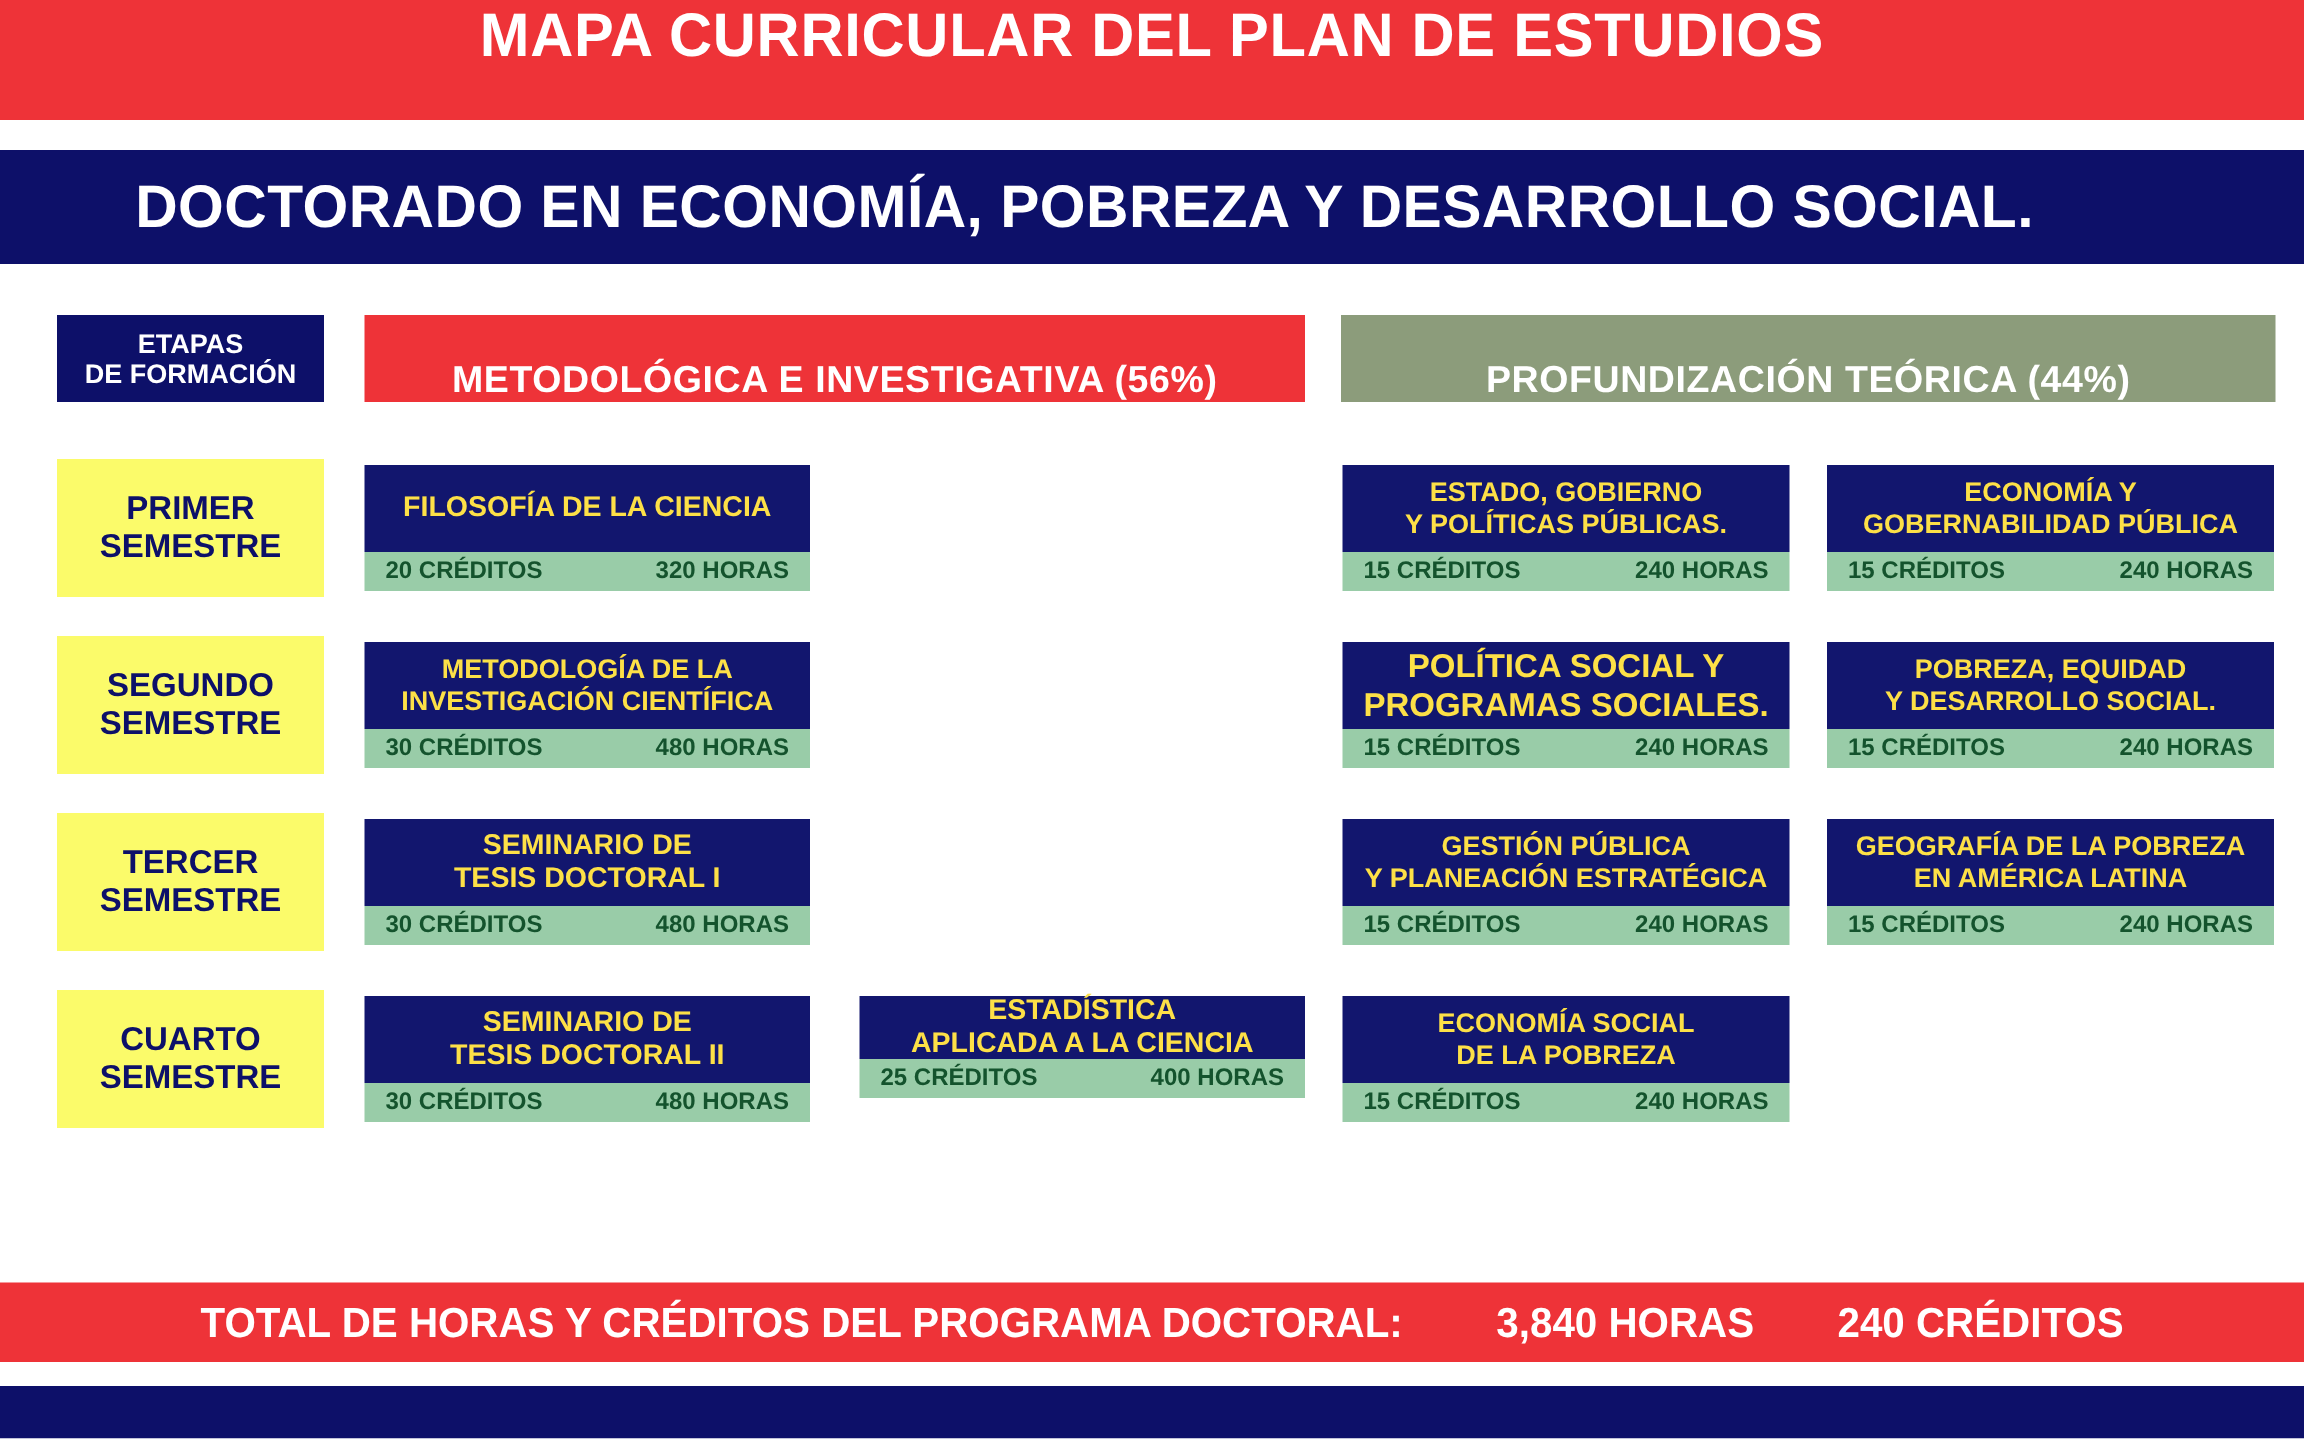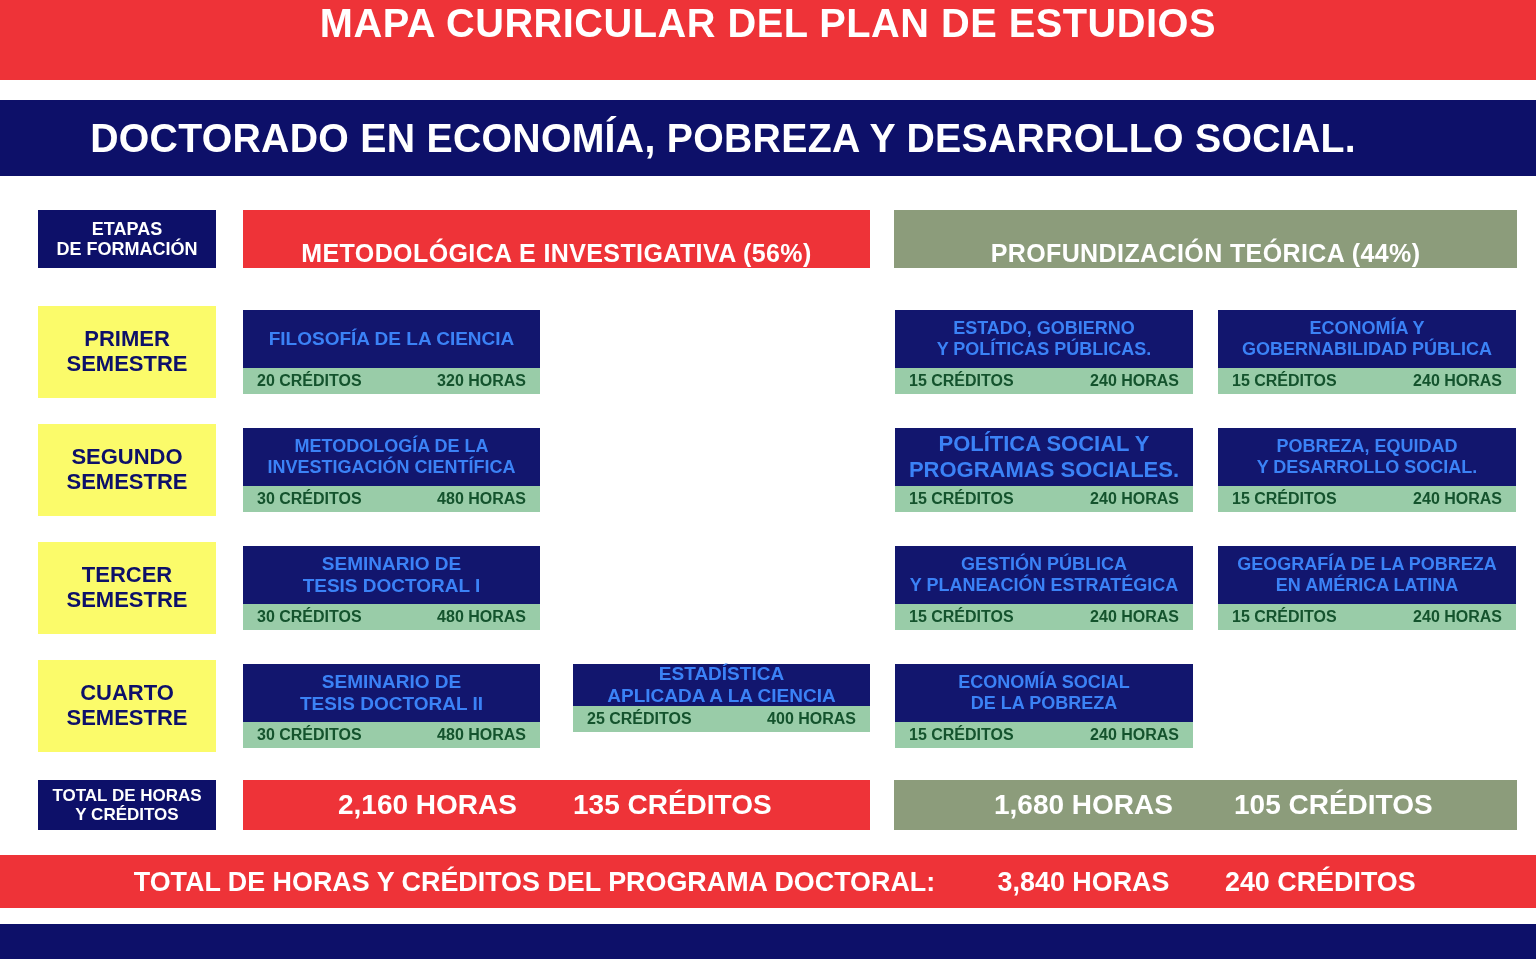--- a/index.html
+++ b/index.html
@@ -49,21 +49,21 @@
     position:absolute; height:58px;
     display:flex; align-items:flex-end; justify-content:center;
     color:#ffffff; font-size:25px; font-weight:bold; letter-spacing:0.4px;
   }
   .track-head.met { left:243px; width:627px; background:#ee3338; }
   .track-head.prof { left:894px; width:623px; background:#8c9c7b; }
 
   
   .card { position:absolute; }
   .card .title {
-    background:#12166e; color:#3b82f6;
+    background:#12166e; color:#fde047;
     display:flex; align-items:center; justify-content:center;
     text-align:center; font-weight:bold; line-height:1.16;
     padding:0 6px;
   }
   .card .meta {
     background:#99cca8; color:#14532d;
     display:flex; align-items:center; justify-content:space-between;
     font-weight:bold; padding:0 14px;
   }
 
@@ -274,36 +274,20 @@
           <span>ECONOMÍA SOCIAL</span>
           <span>DE LA POBREZA</span>
         </div>
         <div class="meta" style="height:26px; font-size:16px;">
           <span>15 CRÉDITOS</span>
           <span>240 HORAS</span>
         </div>
       </div>
     </div>
 
-    <div class="row" style="top:602px; height:60px;">
-      <div class="chip navy" style="top:2px; height:50px; font-size:17px;">
-        <span>TOTAL DE HORAS</span>
-        <span>Y CRÉDITOS</span>
-      </div>
-
-      <div class="total-bar met" style="top:2px;">
-        <span class="v1">2,160  HORAS</span>
-        <span class="v2">135 CRÉDITOS</span>
-      </div>
-
-      <div class="total-bar prof" style="top:2px;">
-        <span class="v1">1,680  HORAS</span>
-        <span class="v2">105 CRÉDITOS</span>
-      </div>
-    </div>
 
   </div>
 
   <div class="banner-red-bottom">
     <span class="lbl">TOTAL DE HORAS Y CRÉDITOS DEL PROGRAMA DOCTORAL:</span>
     <span class="h">3,840 HORAS</span>
     <span class="c">240 CRÉDITOS</span>
   </div>
 
   <div class="banner-navy-bottom"></div>

